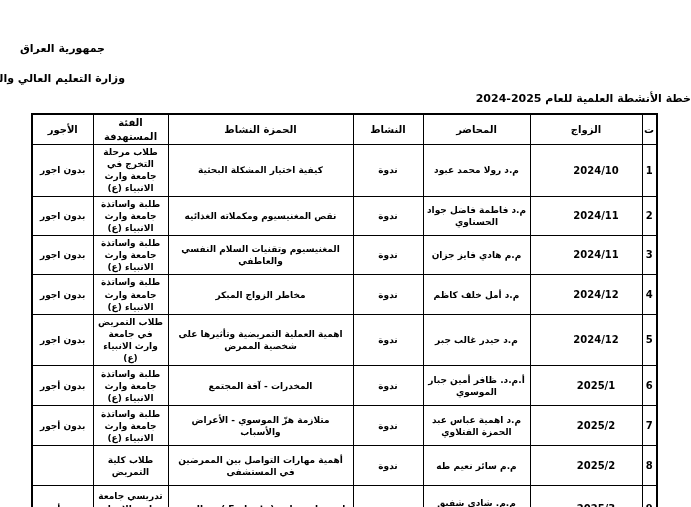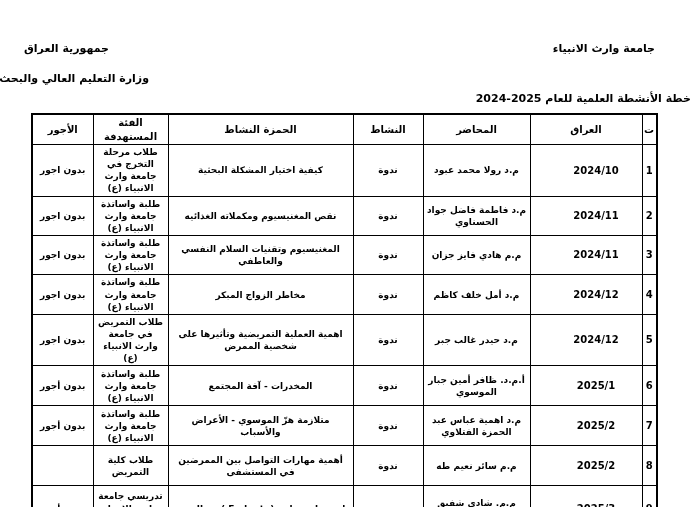--- a/index.html
+++ b/index.html
@@ -6,21 +6,21 @@
   .page{
     position:relative;
     width:691px;height:507px;
     background:#ffffff;
     font-family:"DejaVu Sans","Liberation Sans",sans-serif;
     font-weight:bold;color:#000;
     overflow:hidden;
   }
   .hdr{position:absolute;top:34px;font-size:11px;line-height:30px;white-space:nowrap;}
   .hdr-right{right:36px;text-align:right;}
-  .hdr-left{left:24px;width:125px;text-align:left;}
+  .hdr-left{left:0;width:125px;text-align:center;}
   .title{
     position:absolute;top:92px;left:0;right:0;
     text-align:right;font-size:11px;
   }
   #activities-table{
     position:absolute;top:113px;right:33px;
     width:625px;
     border-collapse:collapse;
     table-layout:fixed;
     direction:rtl;
@@ -48,21 +48,20 @@
   #activities-table tbody tr:nth-child(7){height:40px;}
   #activities-table tbody tr:nth-child(8){height:40px;}
   #activities-table tbody tr:nth-child(9){height:46px;}
 </style>
 </head>
 <body>
 
 <div class="page">
 
   <div class="hdr hdr-right">
-    <div>جامعة وارث الانبياء</div>
   </div>
 
   <div class="hdr hdr-left">
     <div>جمهورية العراق</div>
     <div>وزارة التعليم العالي والبحث العلمي</div>
   </div>
 
   <div class="title">خطة الأنشطة العلمية للعام 2025-2024</div>
 
   <table id="activities-table">
@@ -71,21 +70,21 @@
       <col style="width:112px">
       <col style="width:107px">
       <col style="width:70px">
       <col style="width:185px">
       <col style="width:75px">
       <col style="width:61px">
     </colgroup>
     <thead>
       <tr>
         <th>ت</th>
-        <th>العراق</th>
+        <th>الزواج</th>
         <th>المحاضر</th>
         <th>النشاط</th>
         <th>الحمزة النشاط</th>
         <th>الفئة المستهدفة</th>
         <th>الأجور</th>
       </tr>
     </thead>
     <tbody>
         <tr>
           <td class="c0">1</td>

